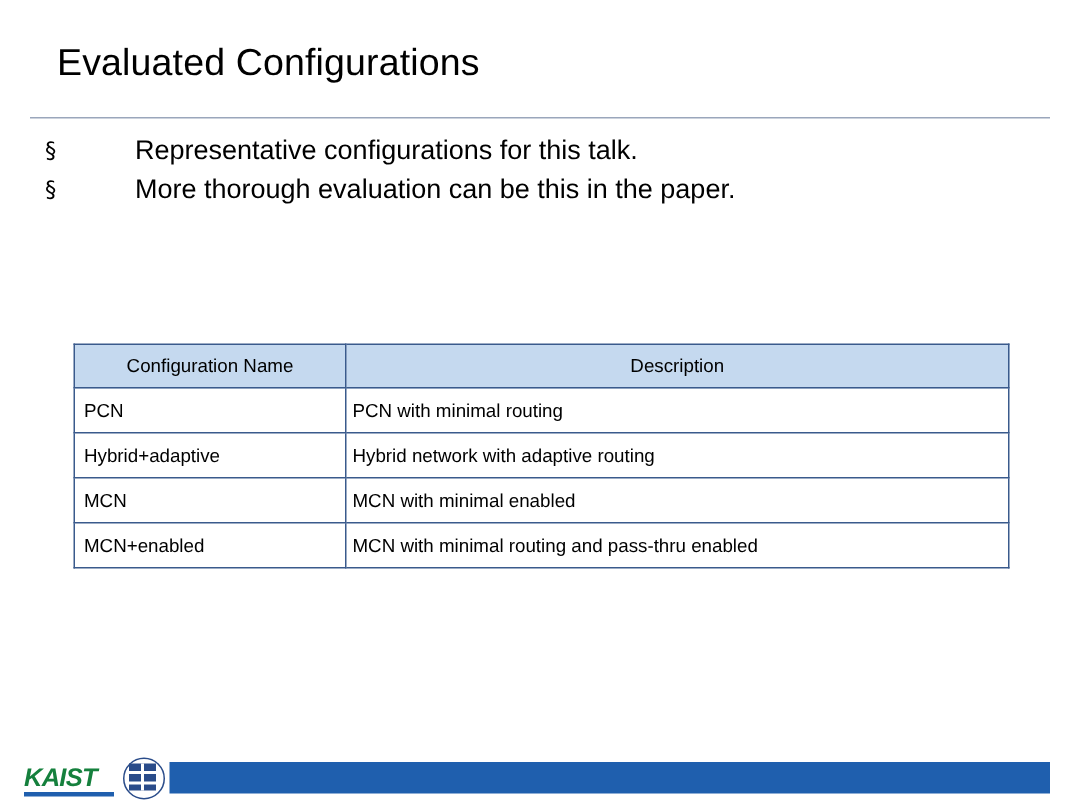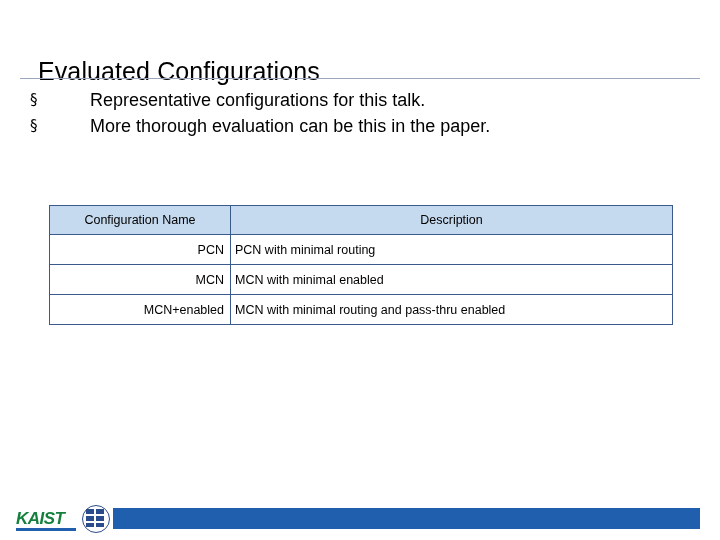--- a/index.html
+++ b/index.html
@@ -22,21 +22,20 @@
     background: #ffffff;
   }
   .title {
     position: absolute;
     left: 38px;
     top: 28px;
     font-size: 25px;
     color: #000000;
     letter-spacing: 0.1px;
     white-space: nowrap;
-    margin-top: 29px;
   }
   .title-rule {
     position: absolute;
     left: 20px;
     top: 78px;
     width: 680px;
     height: 1px;
     background: #9aa6bb;
   }
   .bullets {
@@ -68,39 +67,40 @@
   .table-wrap {
     position: absolute;
     left: 49px;
     top: 205px;
     width: 623px;
   }
   table.cfg {
     border-collapse: collapse;
     width: 623px;
     table-layout: fixed;
+    margin-top: 24px;
   }
   table.cfg th, table.cfg td {
     border: 1px solid #3a5a8c;
     font-size: 12.5px;
     color: #000000;
     height: 29px;
     padding: 0 6px;
     vertical-align: middle;
   }
   table.cfg thead th {
     background: #c5d9ef;
     font-weight: normal;
     text-align: center;
     height: 28px;
   }
   table.cfg col.c1 { width: 181px; }
   table.cfg col.c2 { width: 442px; }
   table.cfg td.name {
-    text-align: right;
+    text-align: left;
   }
   table.cfg td.desc {
     text-align: left;
     padding-left: 4px;
   }
 
   .footer-bar {
     position: absolute;
     left: 113px;
     top: 508px;
@@ -189,20 +189,24 @@
           <th>Configuration Name</th>
           <th>Description</th>
         </tr>
       </thead>
       <tbody>
         <tr>
           <td class="name">PCN</td>
           <td class="desc">PCN with minimal routing</td>
         </tr>
         <tr>
+          <td class="name">Hybrid+adaptive</td>
+          <td class="desc">Hybrid network with adaptive routing</td>
+        </tr>
+        <tr>
           <td class="name">MCN</td>
           <td class="desc">MCN with minimal enabled</td>
         </tr>
         <tr>
           <td class="name">MCN+enabled</td>
           <td class="desc">MCN with minimal routing and pass-thru enabled</td>
         </tr>
       </tbody>
     </table>
   </div>

